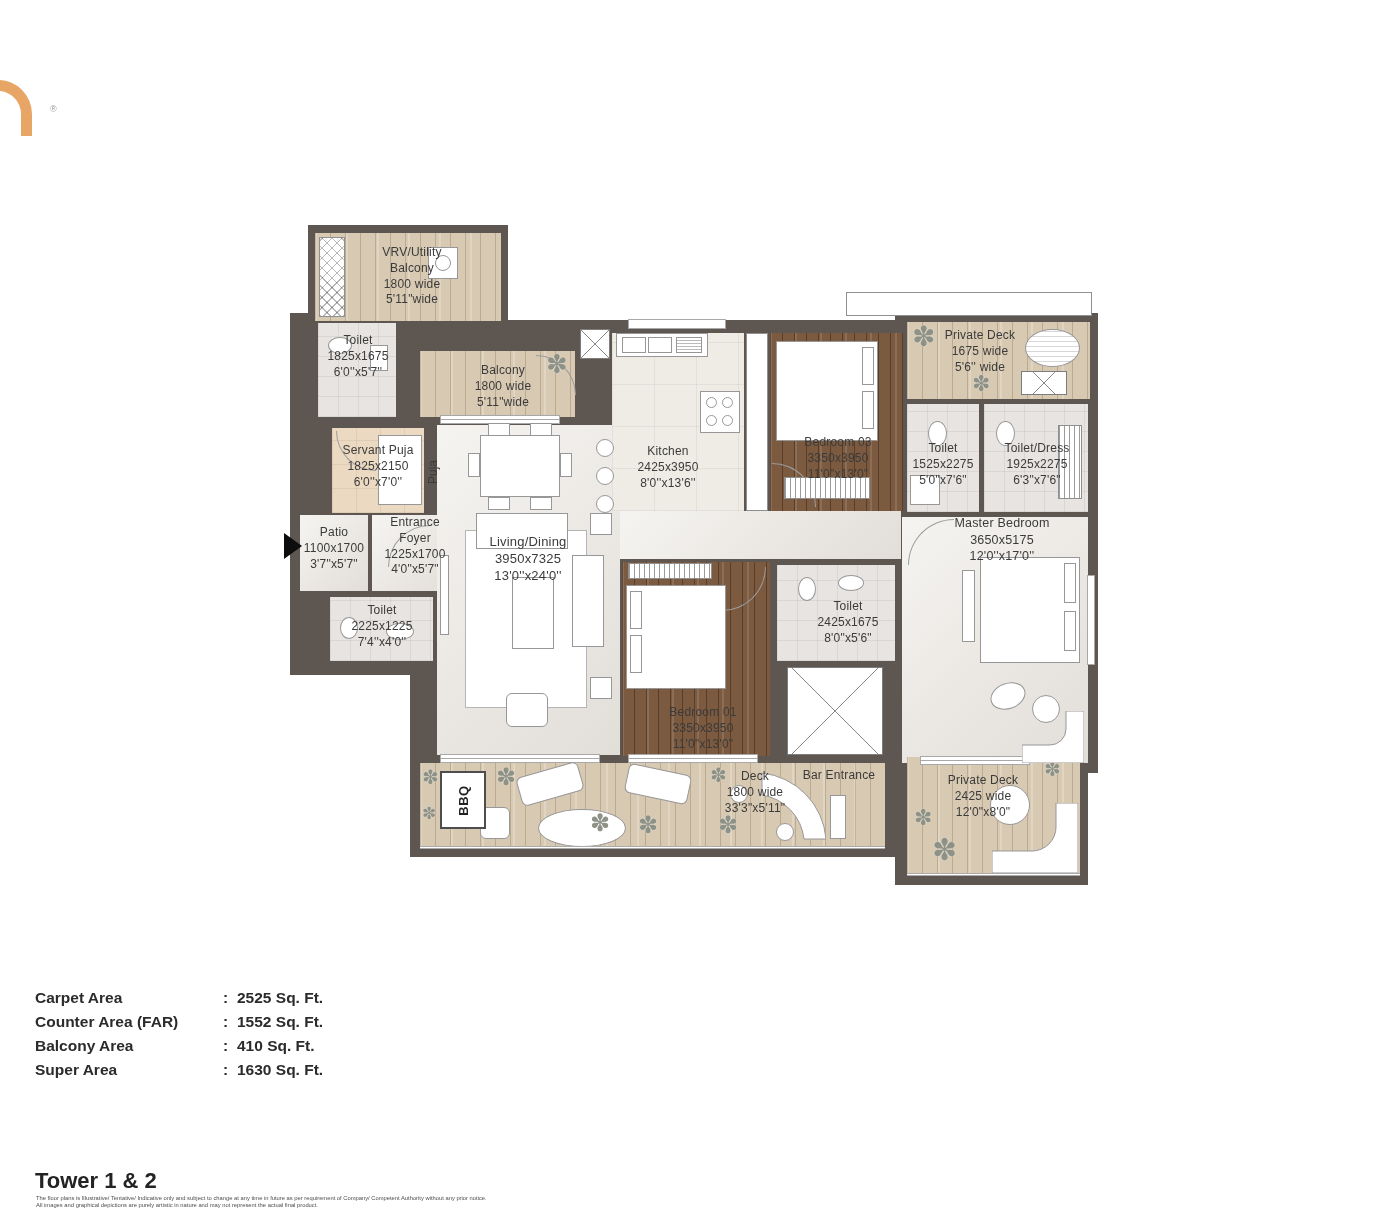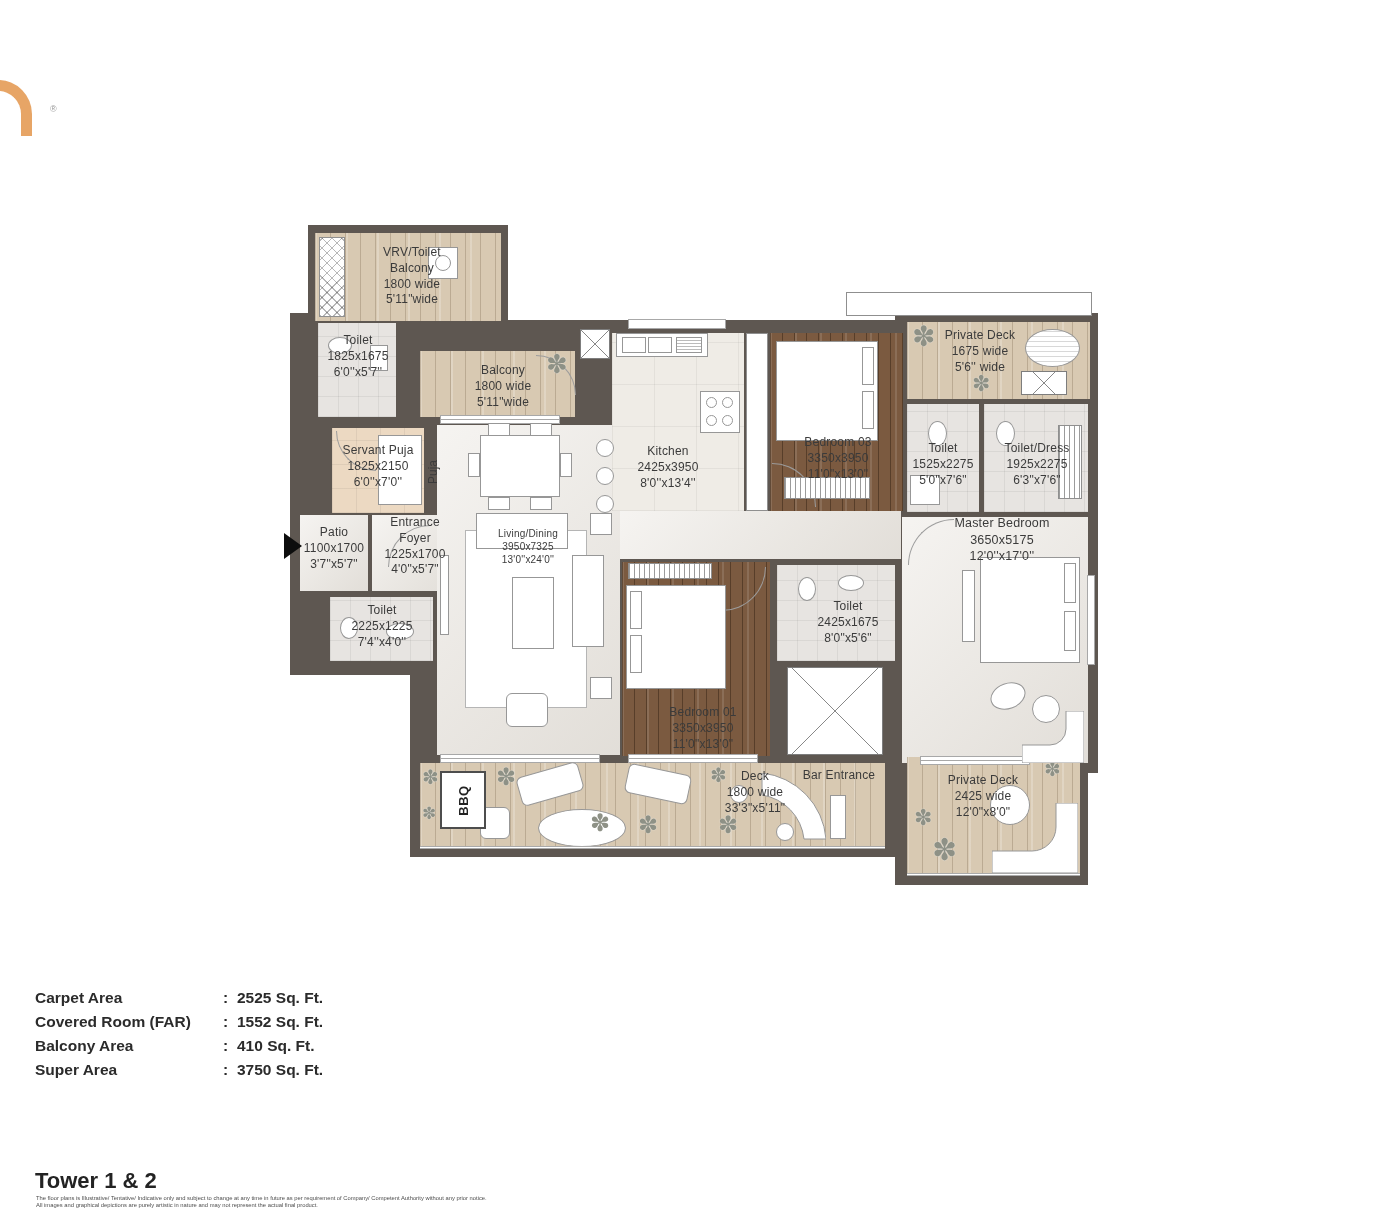--- a/index.html
+++ b/index.html
@@ -226,21 +226,21 @@
     <div class="plant" style="left:348px;top:588px;font-size:24px">✽</div>
     <div class="plant" style="left:428px;top:588px;font-size:24px">✽</div>
     <div class="plant" style="left:420px;top:540px;font-size:20px">✽</div>
     <div class="plant" style="left:624px;top:582px;font-size:22px">✽</div>
     <div class="plant" style="left:642px;top:610px;font-size:30px">✽</div>
     <div class="plant" style="left:754px;top:534px;font-size:20px">✽</div>
 
     <div class="entry-arrow" style="left:-6px;top:308px"></div>
 
     <div class="lbl" style="left:122px;top:52px">
-      <span class="l1">VRV/Toilet
+      <span class="l1">VRV/Utility
 Balcony</span>
       <span>1800 wide</span>
       <span>5'11"wide</span>
     </div>
     <div class="lbl" style="left:68px;top:132px">
       <span class="l1">Toilet</span>
       <span>1825x1675</span>
       <span>6'0''x5'7''</span>
     </div>
     <div class="lbl" style="left:213px;top:162px">
@@ -262,29 +262,29 @@
       <span class="l1">Entrance
 Foyer</span>
       <span>1225x1700</span>
       <span>4'0"x5'7"</span>
     </div>
     <div class="lbl" style="left:92px;top:402px">
       <span class="l1">Toilet</span>
       <span>2225x1225</span>
       <span>7'4''x4'0''</span>
     </div>
-    <div class="lbl" style="left:238px;top:322px;font-size:10px">
+    <div class="lbl" style="left:238px;top:334px;font-size:13px">
       <span class="l1">Living/Dining</span>
       <span>3950x7325</span>
       <span>13'0''x24'0''</span>
     </div>
     <div class="lbl" style="left:378px;top:243px">
       <span class="l1">Kitchen</span>
       <span>2425x3950</span>
-      <span>8'0''x13'4''</span>
+      <span>8'0''x13'6''</span>
     </div>
     <div class="lbl" style="left:548px;top:234px">
       <span class="l1">Bedroom 03</span>
       <span>3350x3950</span>
       <span>11'0"x13'0"</span>
     </div>
     <div class="lbl" style="left:690px;top:127px">
       <span class="l1">Private Deck</span>
       <span>1675 wide</span>
       <span>5'6'' wide</span>
@@ -330,33 +330,33 @@
     <div class="lbl-v" style="left:143px;top:247px">Puja</div>
   </div>
 
   <div class="areas">
     <div class="arow">
       <span class="alabel">Carpet Area</span>
       <span class="acolon">:</span>
       <span class="aval">2525 Sq. Ft.</span>
     </div>
     <div class="arow">
-      <span class="alabel">Covered Room (FAR)</span>
+      <span class="alabel">Counter Area (FAR)</span>
       <span class="acolon">:</span>
       <span class="aval">1552 Sq. Ft.</span>
     </div>
     <div class="arow">
       <span class="alabel">Balcony Area</span>
       <span class="acolon">:</span>
       <span class="aval">410 Sq. Ft.</span>
     </div>
     <div class="arow">
       <span class="alabel">Super Area</span>
       <span class="acolon">:</span>
-      <span class="aval">3750 Sq. Ft.</span>
+      <span class="aval">1630 Sq. Ft.</span>
     </div>
   </div>
 
   <h2 class="title">Tower 1 &amp; 2</h2>
 
   <p class="disc">
     <span>The floor plans is Illustrative/ Tentative/ Indicative only and subject to change at any time in future as per requirement of Company/ Competent Authority without any prior notice.</span><br>
     <span>All images and graphical depictions are purely artistic in nature and may not represent the actual final product.</span>
   </p>
 

